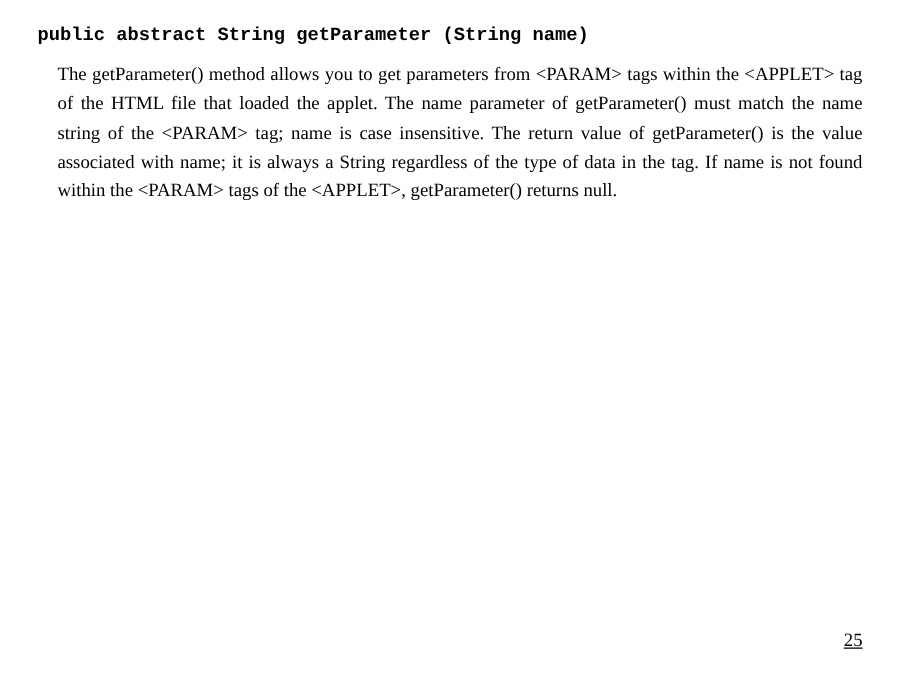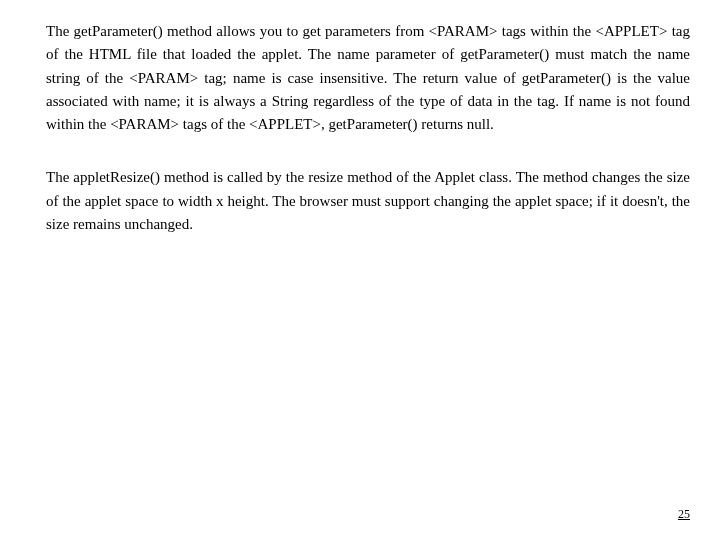--- a/index.html
+++ b/index.html
@@ -35,29 +35,29 @@
     }
 
     .second-section {
       margin-top: 20px;
     }
 
     .page-number {
       position: absolute;
       bottom: 18px;
       right: 30px;
-      font-size: 12px;
+      font-size: 15px;
       font-family: "Times New Roman", Times, serif;
       text-decoration: underline;
     }
   </style>
 </head>
 <body>
 
 <div>
+  <div class="section-header">public abstract String getParameter (String name)</div>
   <div class="section-body">The getParameter() method allows you to get parameters from &lt;PARAM&gt; tags within the &lt;APPLET&gt; tag of the HTML file that loaded the applet. The name parameter of getParameter() must match the name string of the &lt;PARAM&gt; tag; name is case insensitive. The return value of getParameter() is the value associated with name; it is always a String regardless of the type of data in the tag. If name is not found within the &lt;PARAM&gt; tags of the &lt;APPLET&gt;, getParameter() returns null.</div>
 </div>
 
 <div class="second-section">
-  <div class="section-body">The appletResize() method is called by the resize method of the Applet class. The method changes the size of the applet space to width x height. The browser must support changing the applet space; if it doesn't, the size remains unchanged.</div>
 </div>
 
 <div class="page-number">25</div>
 
 </body></html>

